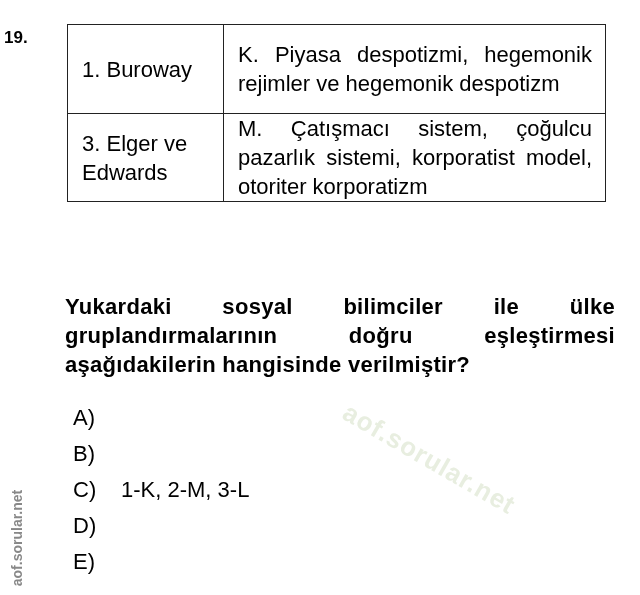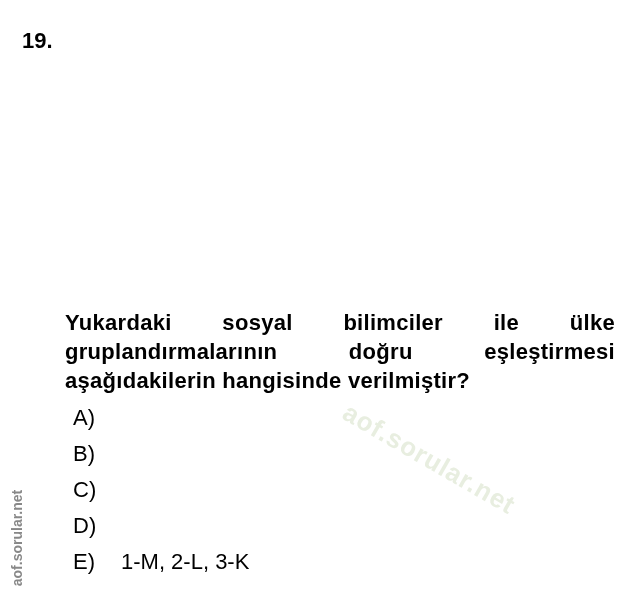--- a/index.html
+++ b/index.html
@@ -1,59 +1,67 @@
 <!DOCTYPE html>
 <html><head>
 <meta charset="utf-8">
 <style>
   html, body { margin:0; padding:0; background:#fff; }
   body { width:640px; height:595px; position:relative; overflow:hidden;
          font-family:"Liberation Sans", sans-serif; color:#000; }
-  .qnum { position:absolute; left:22px; top:28px; font-size:22px; font-weight:bold; }
+  .qnum { position:absolute; left:4px; top:28px; font-size:17px; font-weight:bold; }
   table.match { position:absolute; left:67px; top:24px; border-collapse:collapse;
                 font-size:22px; line-height:29px; }
   table.match td { border:1.5px solid #222; padding:0 13px 0 14px; vertical-align:middle; }
   td.left { width:128px; }
   td.right { width:354px; text-align:justify; text-align-last:left; padding:0 13px 0 12px; }
   tr.r1 { height:89px; } tr.r2 { height:61px; } tr.r3 { height:88px; }
-  .question { position:absolute; left:65px; top:308px; width:550px; font-size:22px;
+  .question { position:absolute; left:65px; top:292px; width:550px; font-size:22px;
               font-weight:bold; line-height:29px; text-align:justify; letter-spacing:0.3px; }
   .options { position:absolute; left:73px; top:400px; font-size:22px; }
   .opt { height:36px; line-height:36px; display:flex; }
   .opt .lbl { width:48px; }
   .wm-diag { position:absolute; left:345px; top:395px; transform:rotate(30deg);
              transform-origin:left center; font-size:26px; color:#e8eee0; font-weight:bold; letter-spacing:1px; }
   .wm-side { position:absolute; left:-38px; top:530px; transform:rotate(-90deg);
              font-size:14px; font-weight:bold; color:#888; width:110px; text-align:center; }
 </style>
 </head>
 <body>
 
 <div class="wm-diag">aof.sorular.net</div>
 <div class="wm-side">aof.sorular.net</div>
 
 <div class="qnum">19.</div>
 
 <table class="match">
   <tbody>
+      <tr class="r1">
+    <td class="left">1. Buroway</td>
+    <td class="right">K. Piyasa despotizmi, hegemonik rejimler ve hegemonik despotizm</td>
+  </tr>
+  <tr class="r3">
+    <td class="left">3. Elger ve Edwards</td>
+    <td class="right">M. Çatışmacı sistem, çoğulcu pazarlık sistemi, korporatist model, otoriter korporatizm</td>
+  </tr>
 </tbody>
   </table>
 
 <div class="question">Yukardaki sosyal bilimciler ile ülke gruplandırmalarının doğru eşleştirmesi aşağıdakilerin hangisinde verilmiştir?</div>
 
 <div class="options">
   <div class="opt">
     <span class="lbl">A)</span>
   </div>
   <div class="opt">
     <span class="lbl">B)</span>
   </div>
   <div class="opt">
     <span class="lbl">C)</span>
+    <span>1-K, 2-M, 3-L</span>
   </div>
   <div class="opt">
     <span class="lbl">D)</span>
   </div>
   <div class="opt">
     <span class="lbl">E)</span>
-    <span>1-M, 2-L, 3-K</span>
   </div>
 </div>
 
 </body></html>

